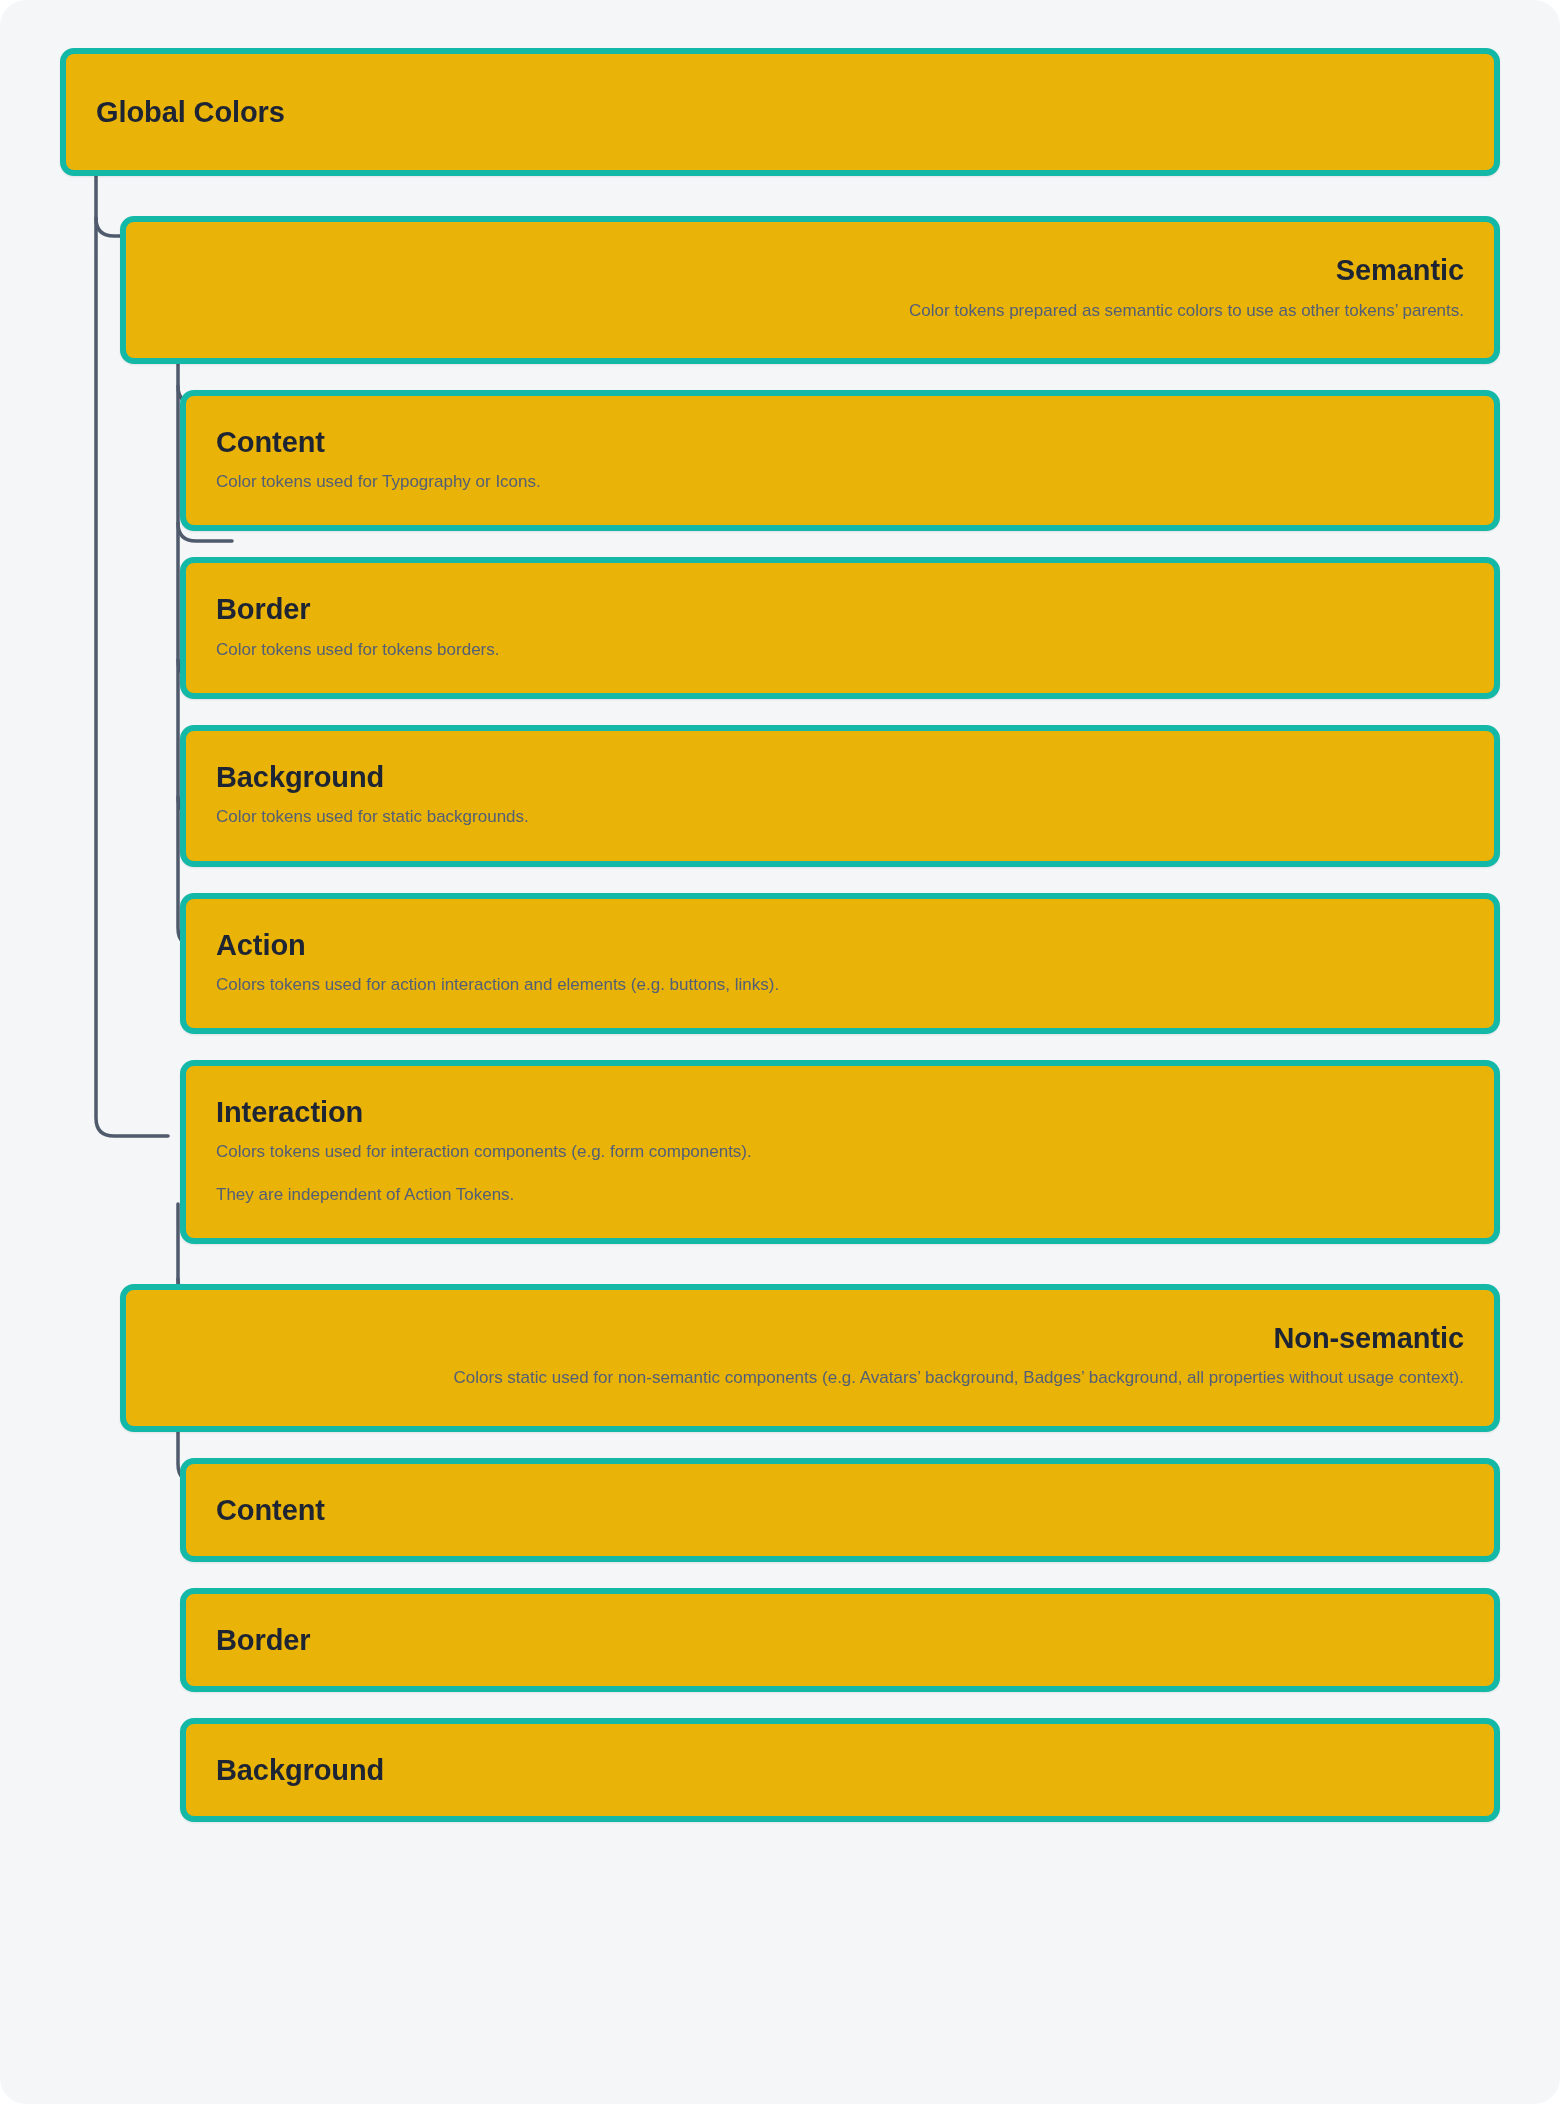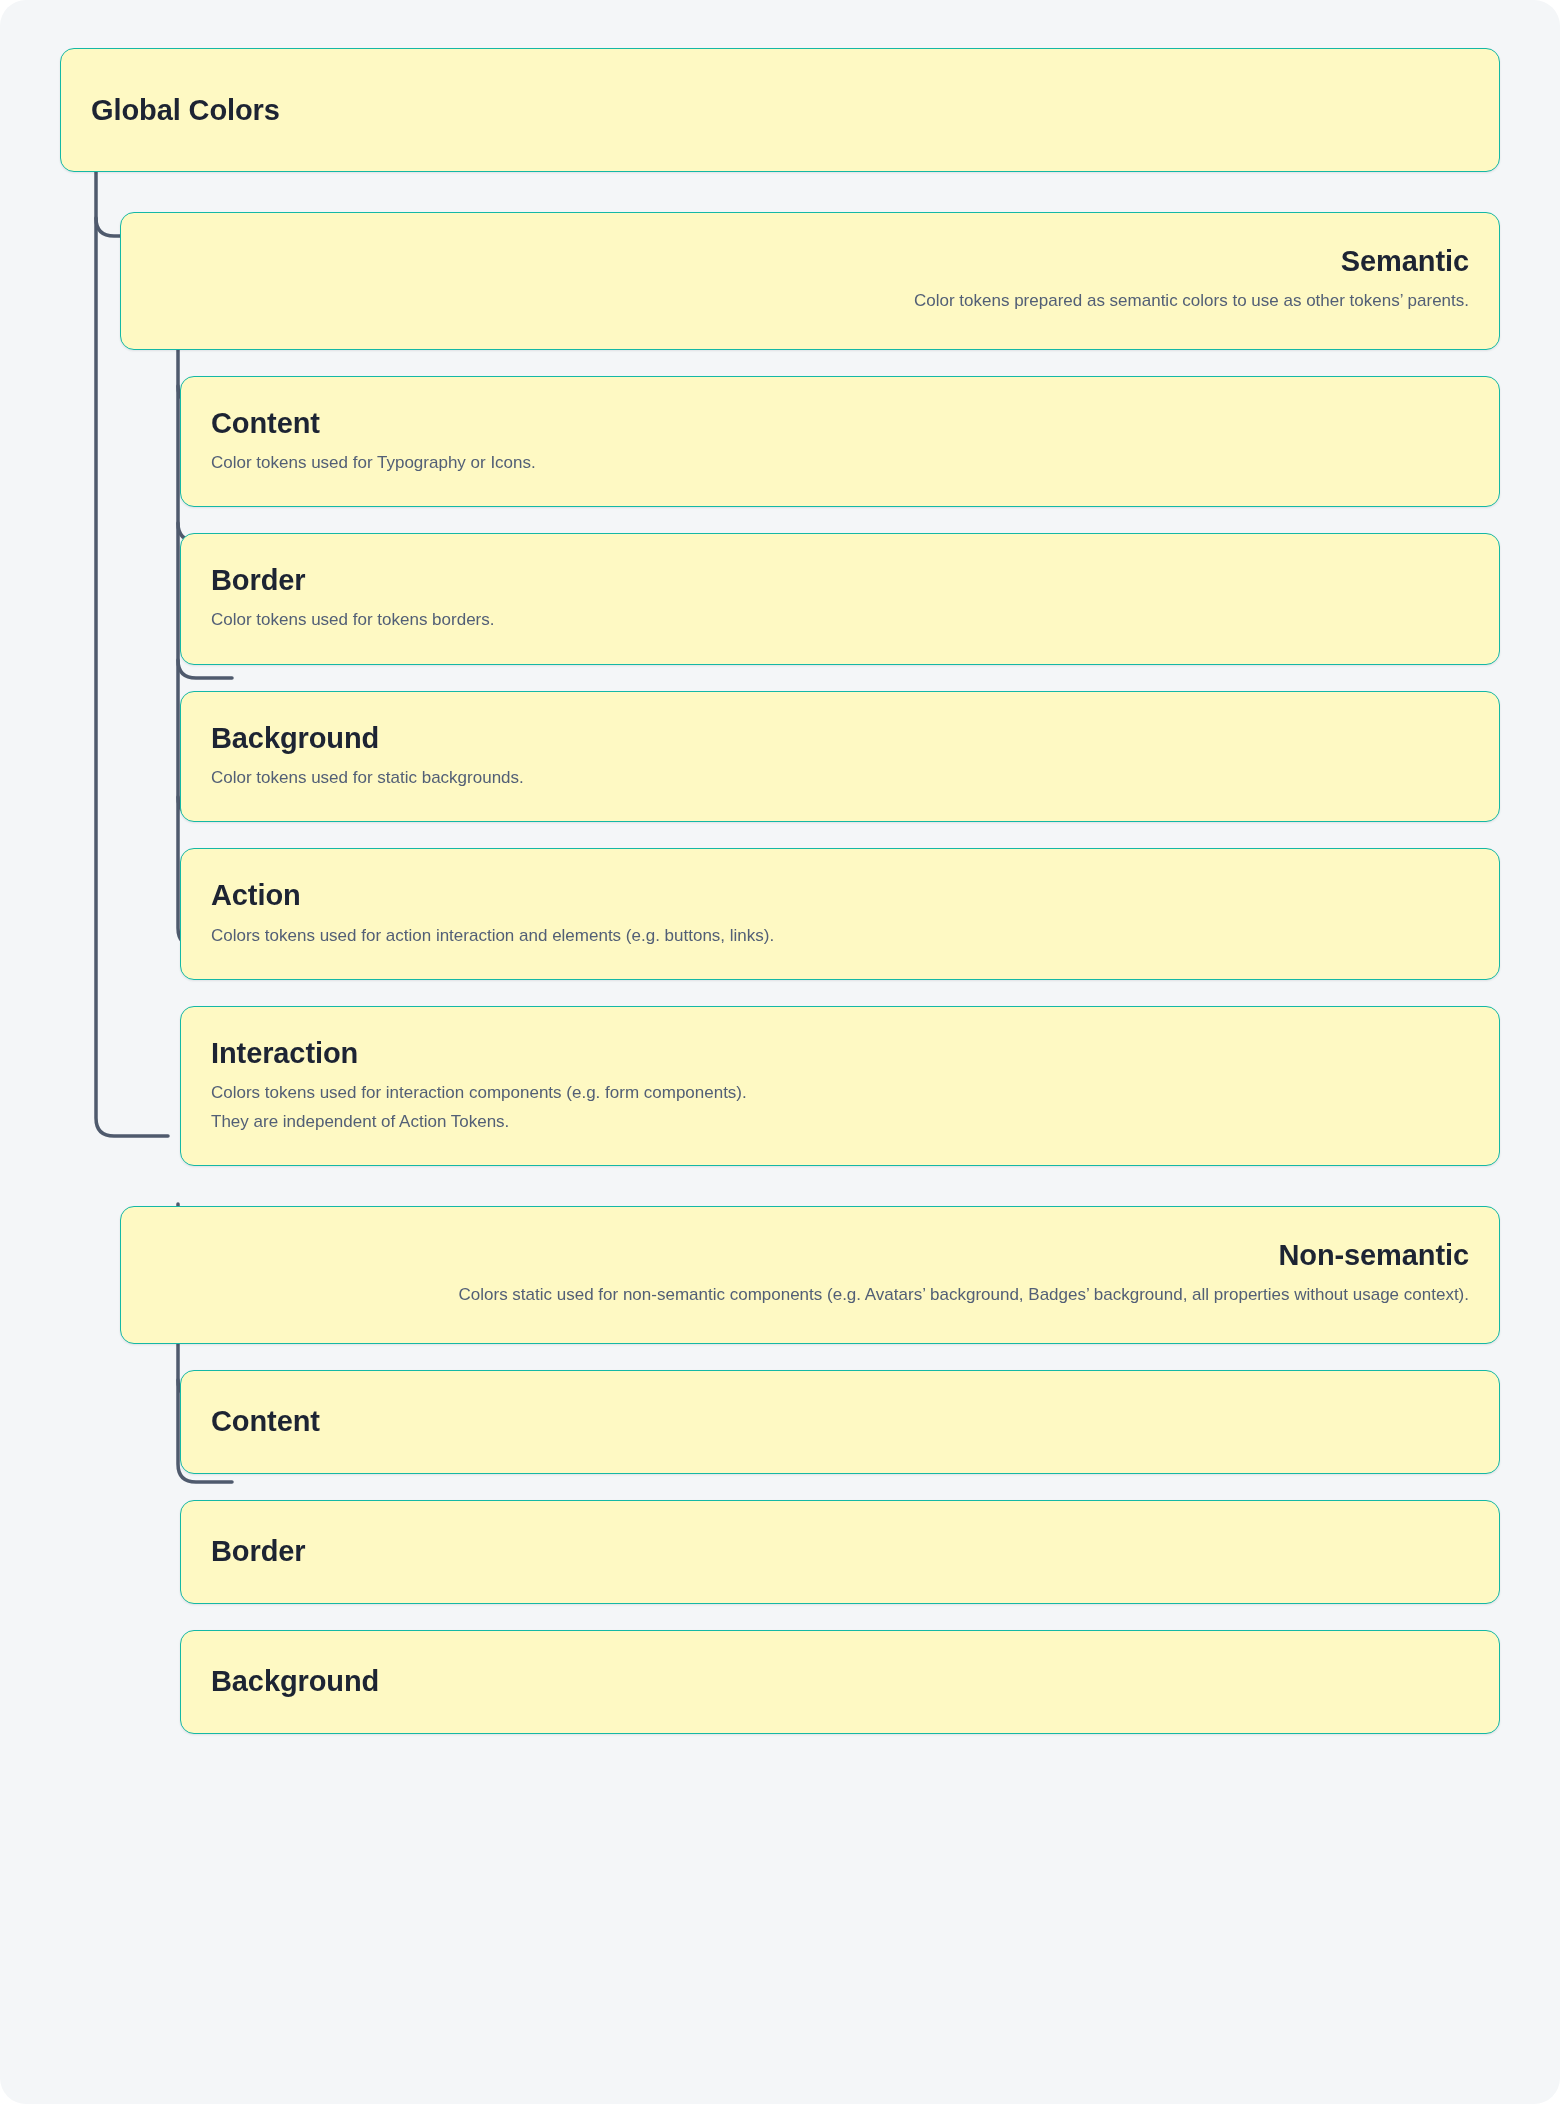--- a/index.html
+++ b/index.html
@@ -18,22 +18,22 @@
     background: #f4f6f8;
     border-radius: 26px;
     overflow: hidden;
   }
 
   
   .tree { position: relative; padding: 48px 60px 60px 60px; }
 
   .card {
     position: relative;
-    background: #fef9c3;
-    border: 1px solid #14b8a6;
+    background: #eab308;
+    border: 6px solid #14b8a6;
     border-radius: 14px;
     box-shadow: 0 1px 2px rgba(16,24,40,0.05),
                 0 1px 3px rgba(16,24,40,0.04);
     z-index: 2;
   }
 
   .card-title {
     font-size: 29px;
     font-weight: 700;
     color: #1d2433;
@@ -144,21 +144,21 @@
         </div>
 
         <div class="card level2-card">
           <div class="card-title">Action</div>
           <div class="card-desc">Colors tokens used for action interaction and elements (e.g. buttons, links).</div>
         </div>
 
         <div class="card level2-card">
           <div class="card-title">Interaction</div>
           <div class="card-desc">Colors tokens used for interaction components (e.g. form components).</div>
-          <div class="card-desc" style="margin-top:2px;">They are independent of Action Tokens.</div>
+          <div class="card-desc" style="margin-top:16px;">They are independent of Action Tokens.</div>
         </div>
 
       </div>
     </div>
 
     <div class="level1">
       <div class="card level1-card">
         <div class="card-title">Non-semantic</div>
         <div class="card-desc">Colors static used for non-semantic components (e.g. Avatars’ background, Badges’ background, all properties without usage context).</div>
       </div>

